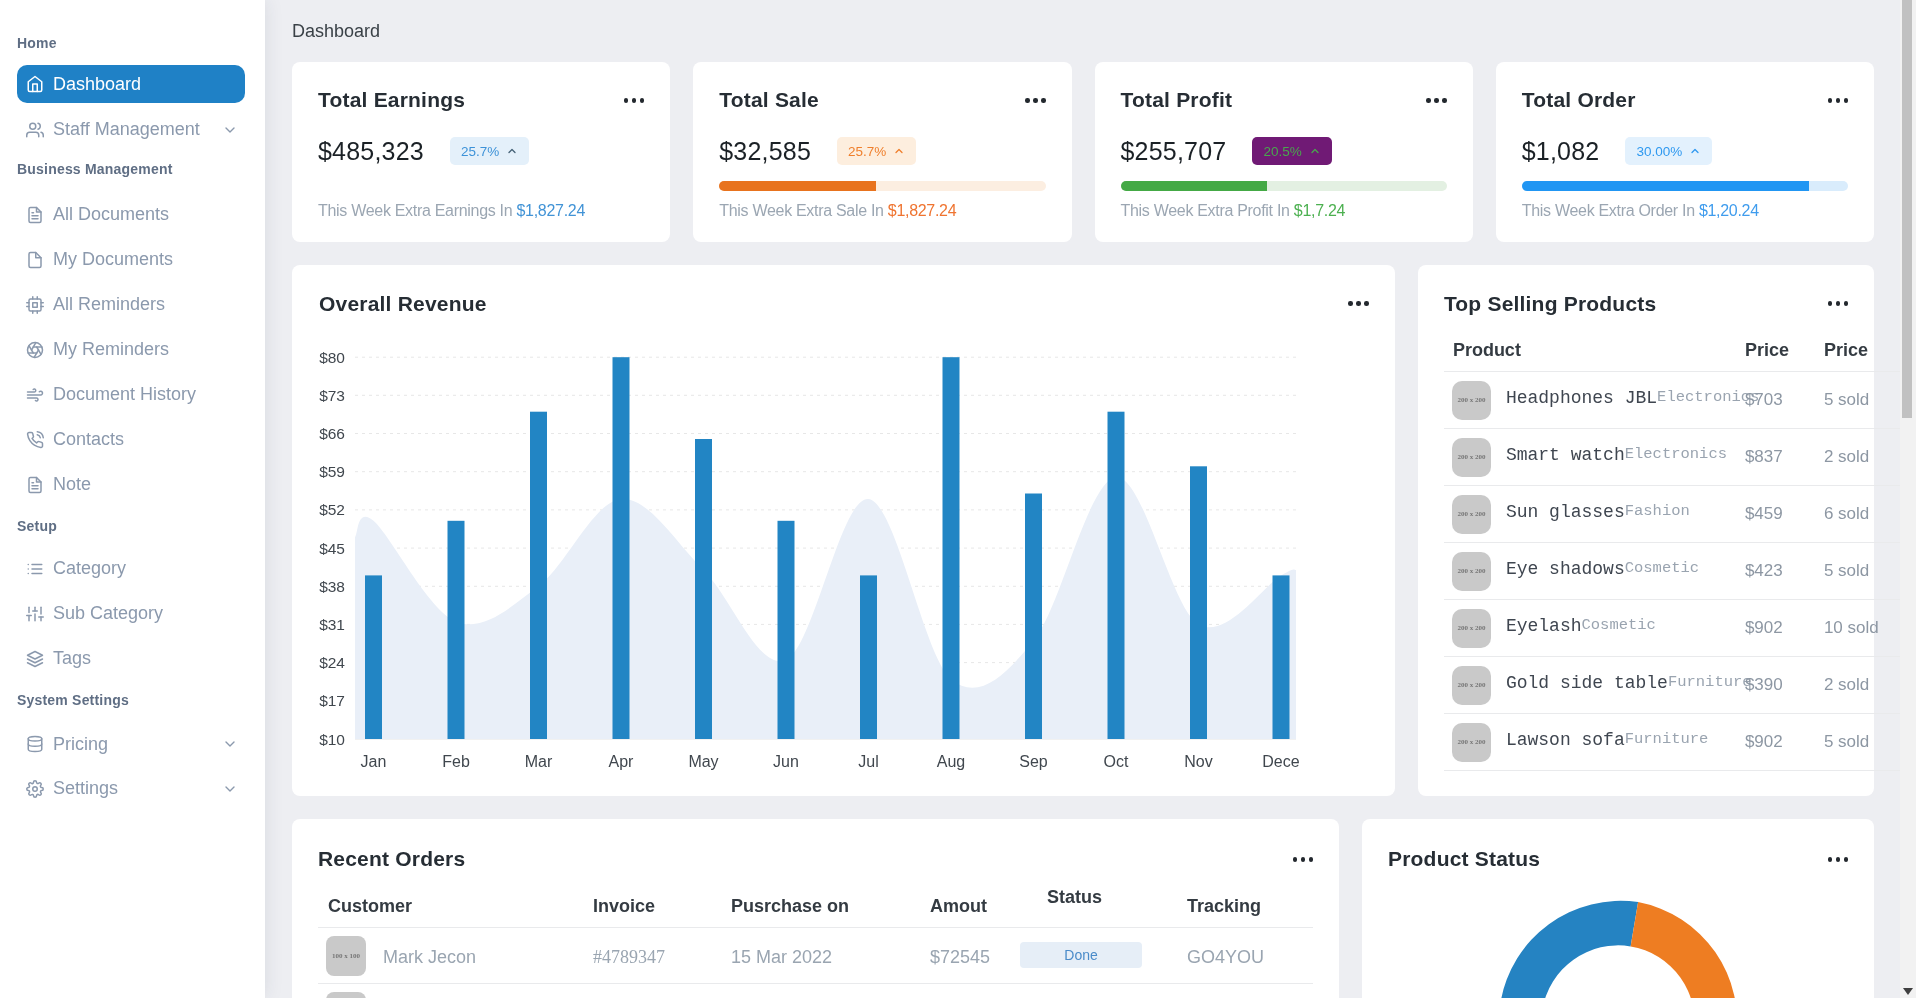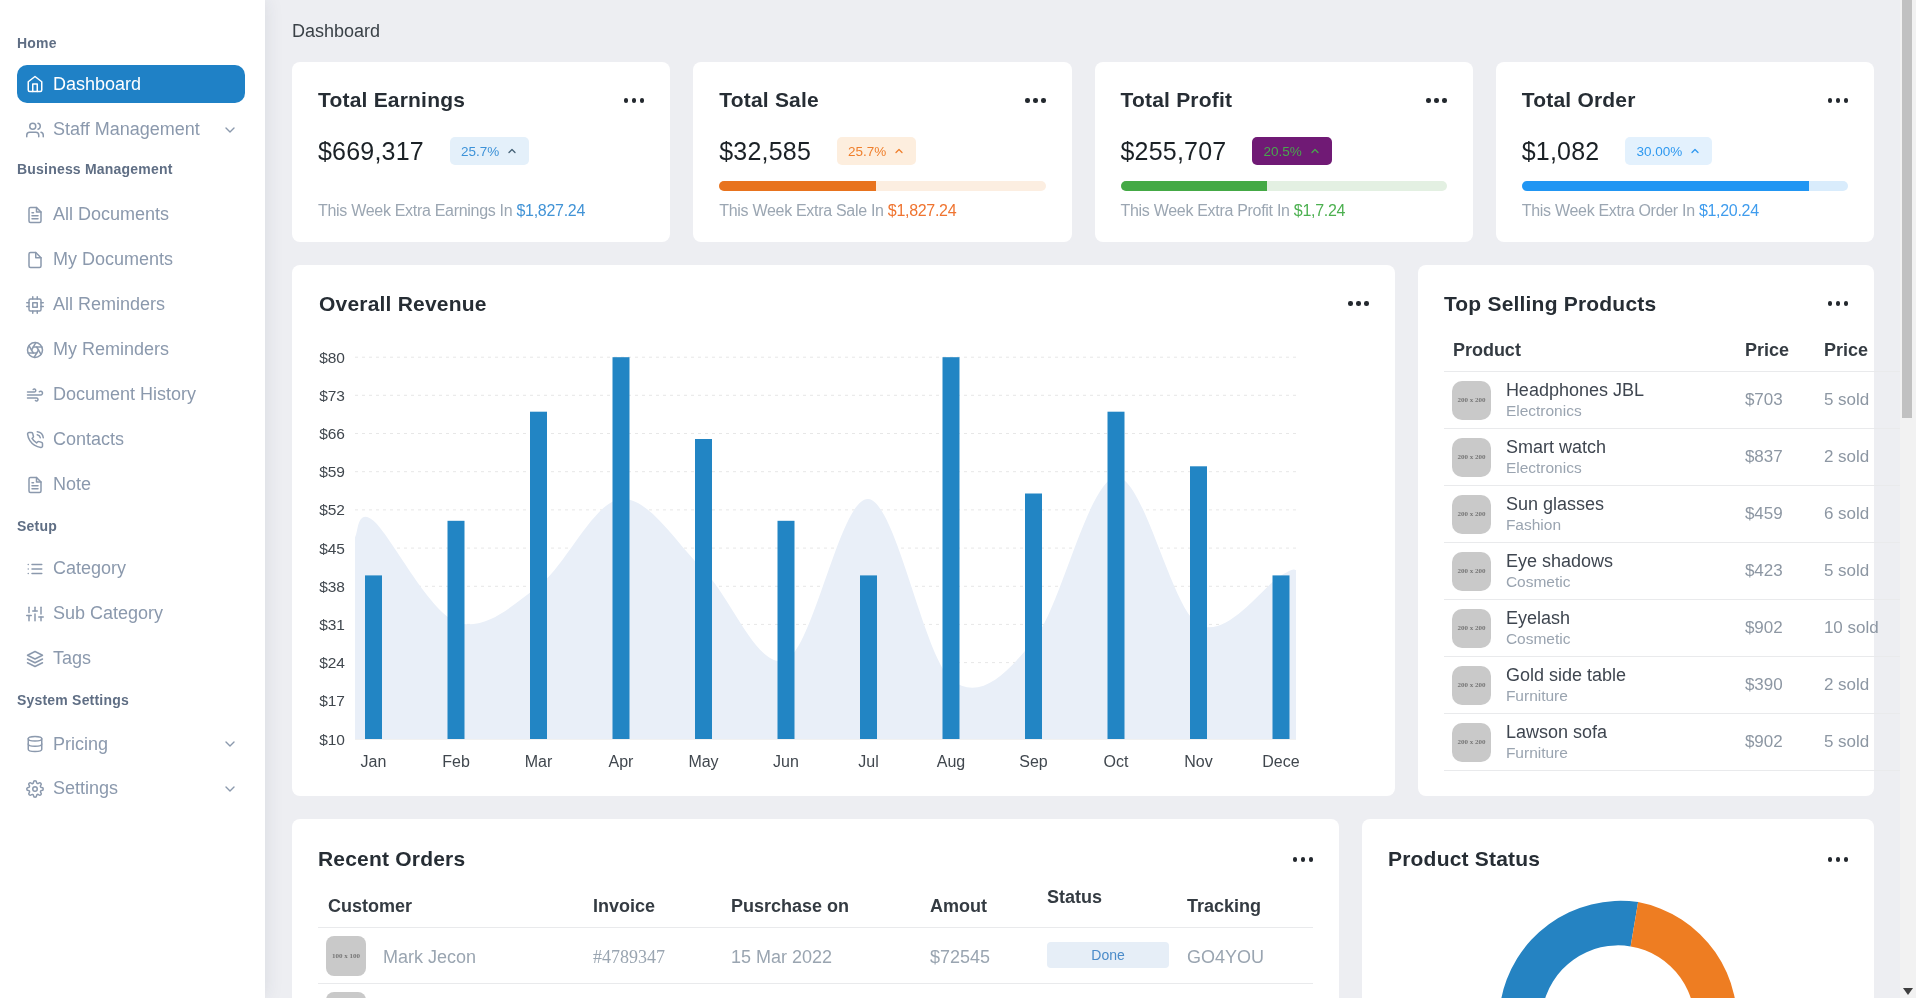--- a/index.html
+++ b/index.html
@@ -39,21 +39,21 @@
 .panel { position:relative; }
 .ptitle { font-size:21px; font-weight:600; color:#262d34; letter-spacing:.2px; }
 
 
 .thead { font-weight:600; color:#343b42; font-size:18px; }
 .imgph { background:#c9c9c9; border-radius:8px; color:#757575; font-family:"Liberation Serif",serif; font-weight:bold; display:flex; align-items:center; justify-content:center; flex:0 0 auto; }
 .i200 { width:39px; height:39px; font-size:7px; border-radius:10px; }
 .i100 { width:40px; height:40px; font-size:7px; }
 .prow { position:relative; height:57px; display:flex; align-items:center; border-bottom:1px solid #e9eaec; }
 .prow .imgph { margin-left:8px; }
-.pn { margin-left:15px; display:flex; flex-direction:column; justify-content:center; }
+.pn { margin-left:15px; display:flex; justify-content:center;font-family:Liberation Mono, monospace; }
 .pn b { font-size:18px; font-weight:normal; color:#3f4650; line-height:18px; margin-bottom:4px; }
 .pn span { font-size:15.5px; color:#9aa4b0; line-height:16px; }
 .pp { position:absolute; left:301px; font-size:17px; color:#8d97a3; }
 .ps { position:absolute; left:380px; font-size:17px; color:#8d97a3; }
 .gtx { font-size:18px; color:#9aa5b1; }
 
 
 #sbar { position:fixed; right:0; top:0; width:16px; height:998px; background:#f2f2f2; z-index:9; }
 #sbar .thumb { position:absolute; left:2px; top:0; width:10px; height:418px; background:#c1c1c1; }
 #sbar .arr { position:absolute; left:3px; bottom:3px; width:0; height:0; border-left:5px solid transparent; border-right:5px solid transparent; border-top:7px solid #404040; }
@@ -211,21 +211,21 @@
   <div id="pagetitle">Dashboard</div>
   <div id="cards">
     <div class="stat card">
       <h3>Total Earnings</h3>
       <div class="dot3" style="top:36px;">
           <i></i>
           <i></i>
           <i></i>
         </div>
       <div class="amtrow">
-          <span class="amt">$669,317</span>
+          <span class="amt">$485,323</span>
         <span class="badge" style="background:#e4f0fa;color:#3d92d8;">25.7% <svg viewBox="0 0 24 24" style="stroke:#456276;">
               <polyline points="18 15 12 9 6 15"></polyline>
             </svg></span>
       </div>
       <div class="desc">This Week Extra Earnings In <span style="color:#4193d6;">$1,827.24</span></div>
     </div>
     <div class="stat card">
       <h3>Total Sale</h3>
       <div class="dot3" style="top:36px;">
           <i></i>
@@ -437,21 +437,21 @@
       <div class="thead" style="position:absolute;left:638px;top:77px;">Amout</div>
       <div class="thead" style="position:absolute;left:755px;top:68px;">Status</div>
       <div class="thead" style="position:absolute;left:895px;top:77px;">Tracking</div>
       <div style="position:absolute;left:26px;top:108px;width:995px;border-top:1px solid #e9eaec;"></div>
       <div style="position:absolute;left:26px;top:163.5px;width:995px;border-top:1px solid #e9eaec;"></div>
       <div class="imgph i100" style="position:absolute;left:34px;top:117px;text-align:center;">100 x 100</div>
       <div class="gtx" style="position:absolute;left:91px;top:128px;">Mark Jecon</div>
       <div class="gtx" style="position:absolute;left:301px;top:128px;font-family:Liberation Serif, serif;">#4789347</div>
       <div class="gtx" style="position:absolute;left:439px;top:128px;">15 Mar 2022</div>
       <div class="gtx" style="position:absolute;left:638px;top:128px;">$72545</div>
-      <div style="position:absolute;left:755px;top:122.5px;width:122px;height:26px;background:#e6eef7;border-radius:4px;color:#4a8bc9;font-size:14px;display:flex;align-items:center;justify-content:center;">Done</div>
+      <div style="position:absolute;left:728px;top:122.5px;width:122px;height:26px;background:#e6eef7;border-radius:4px;color:#4a8bc9;font-size:14px;display:flex;align-items:center;justify-content:center;">Done</div>
       <div class="gtx" style="position:absolute;left:895px;top:128px;">GO4YOU</div>
       <div class="imgph i100" style="position:absolute;left:34px;top:172.5px;">100 x 100</div>
     </div>
     <div class="panel card" id="status" style="width:512px;height:531px;">
       <div class="ptitle" style="position:absolute;left:26px;top:28px;">Product Status</div>
       <div class="dot3" style="top:38px;">
           <i></i>
           <i></i>
           <i></i>
         </div>

